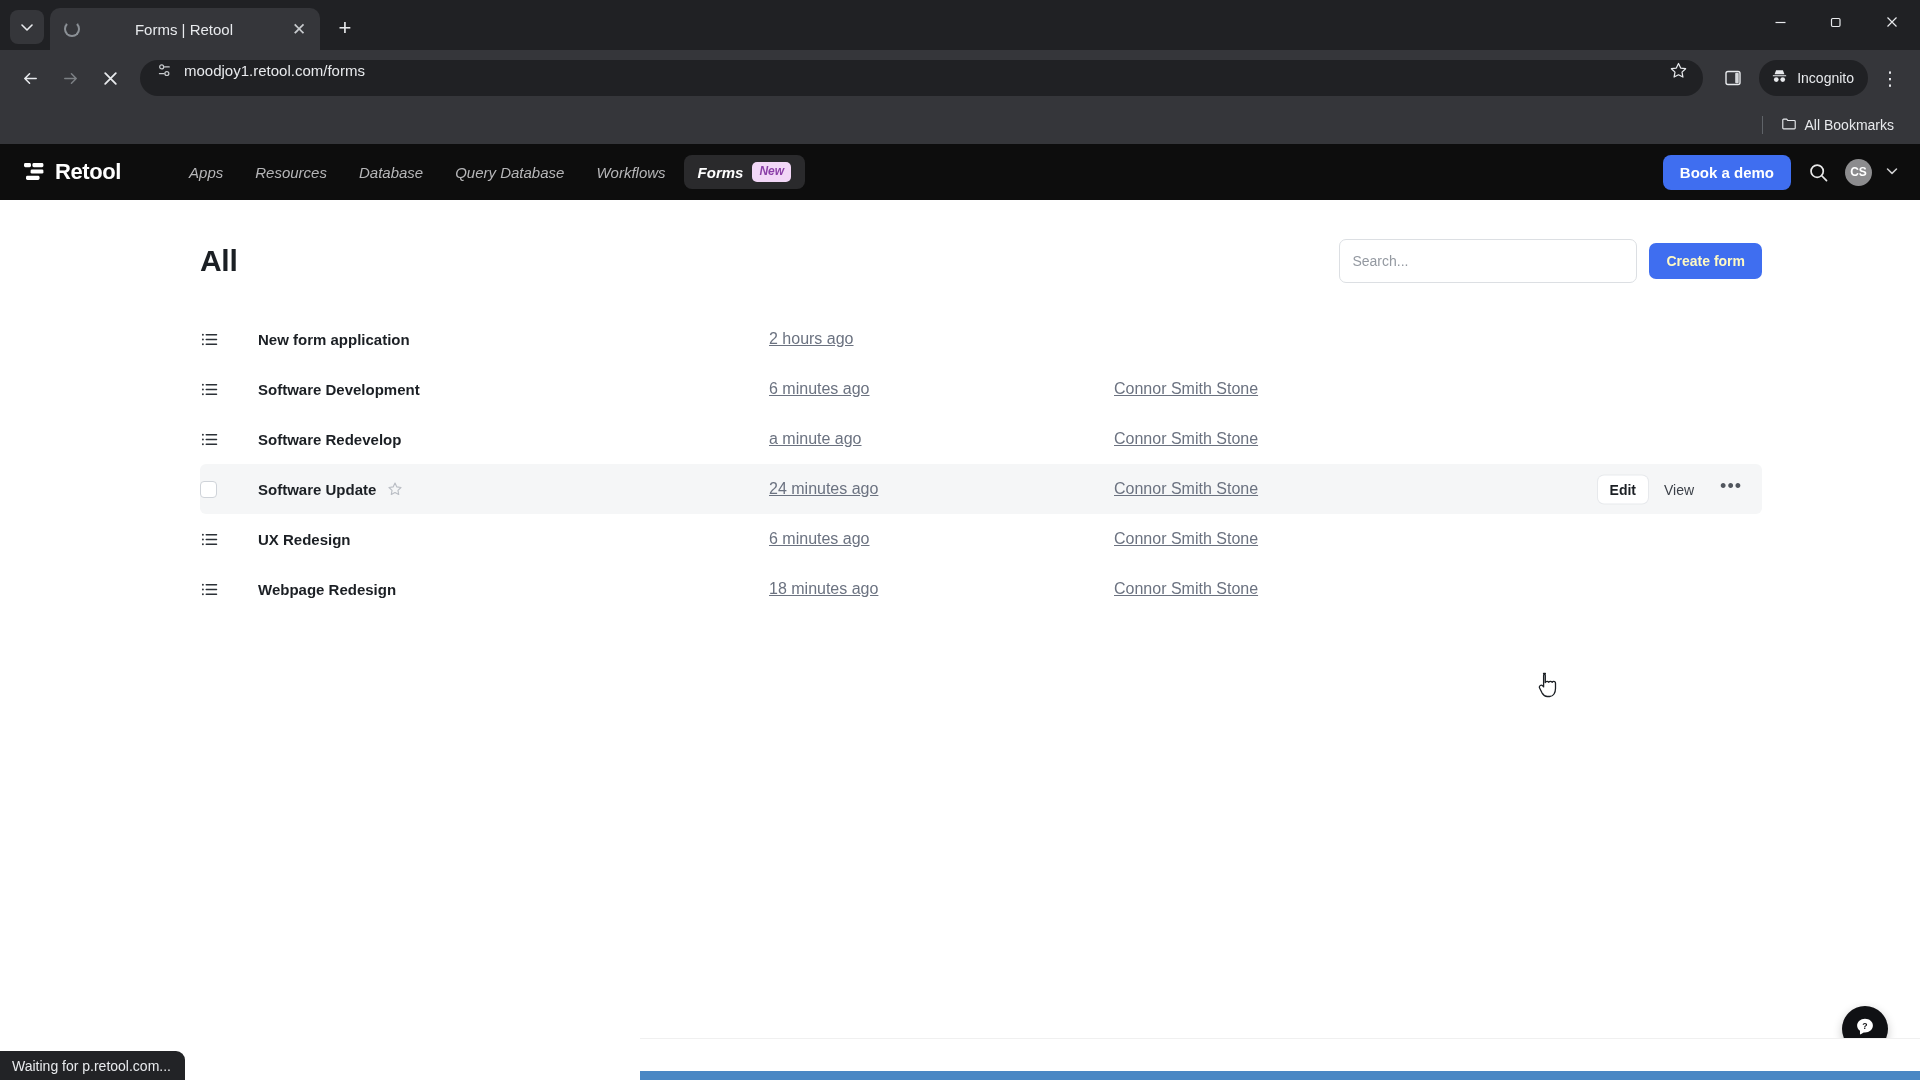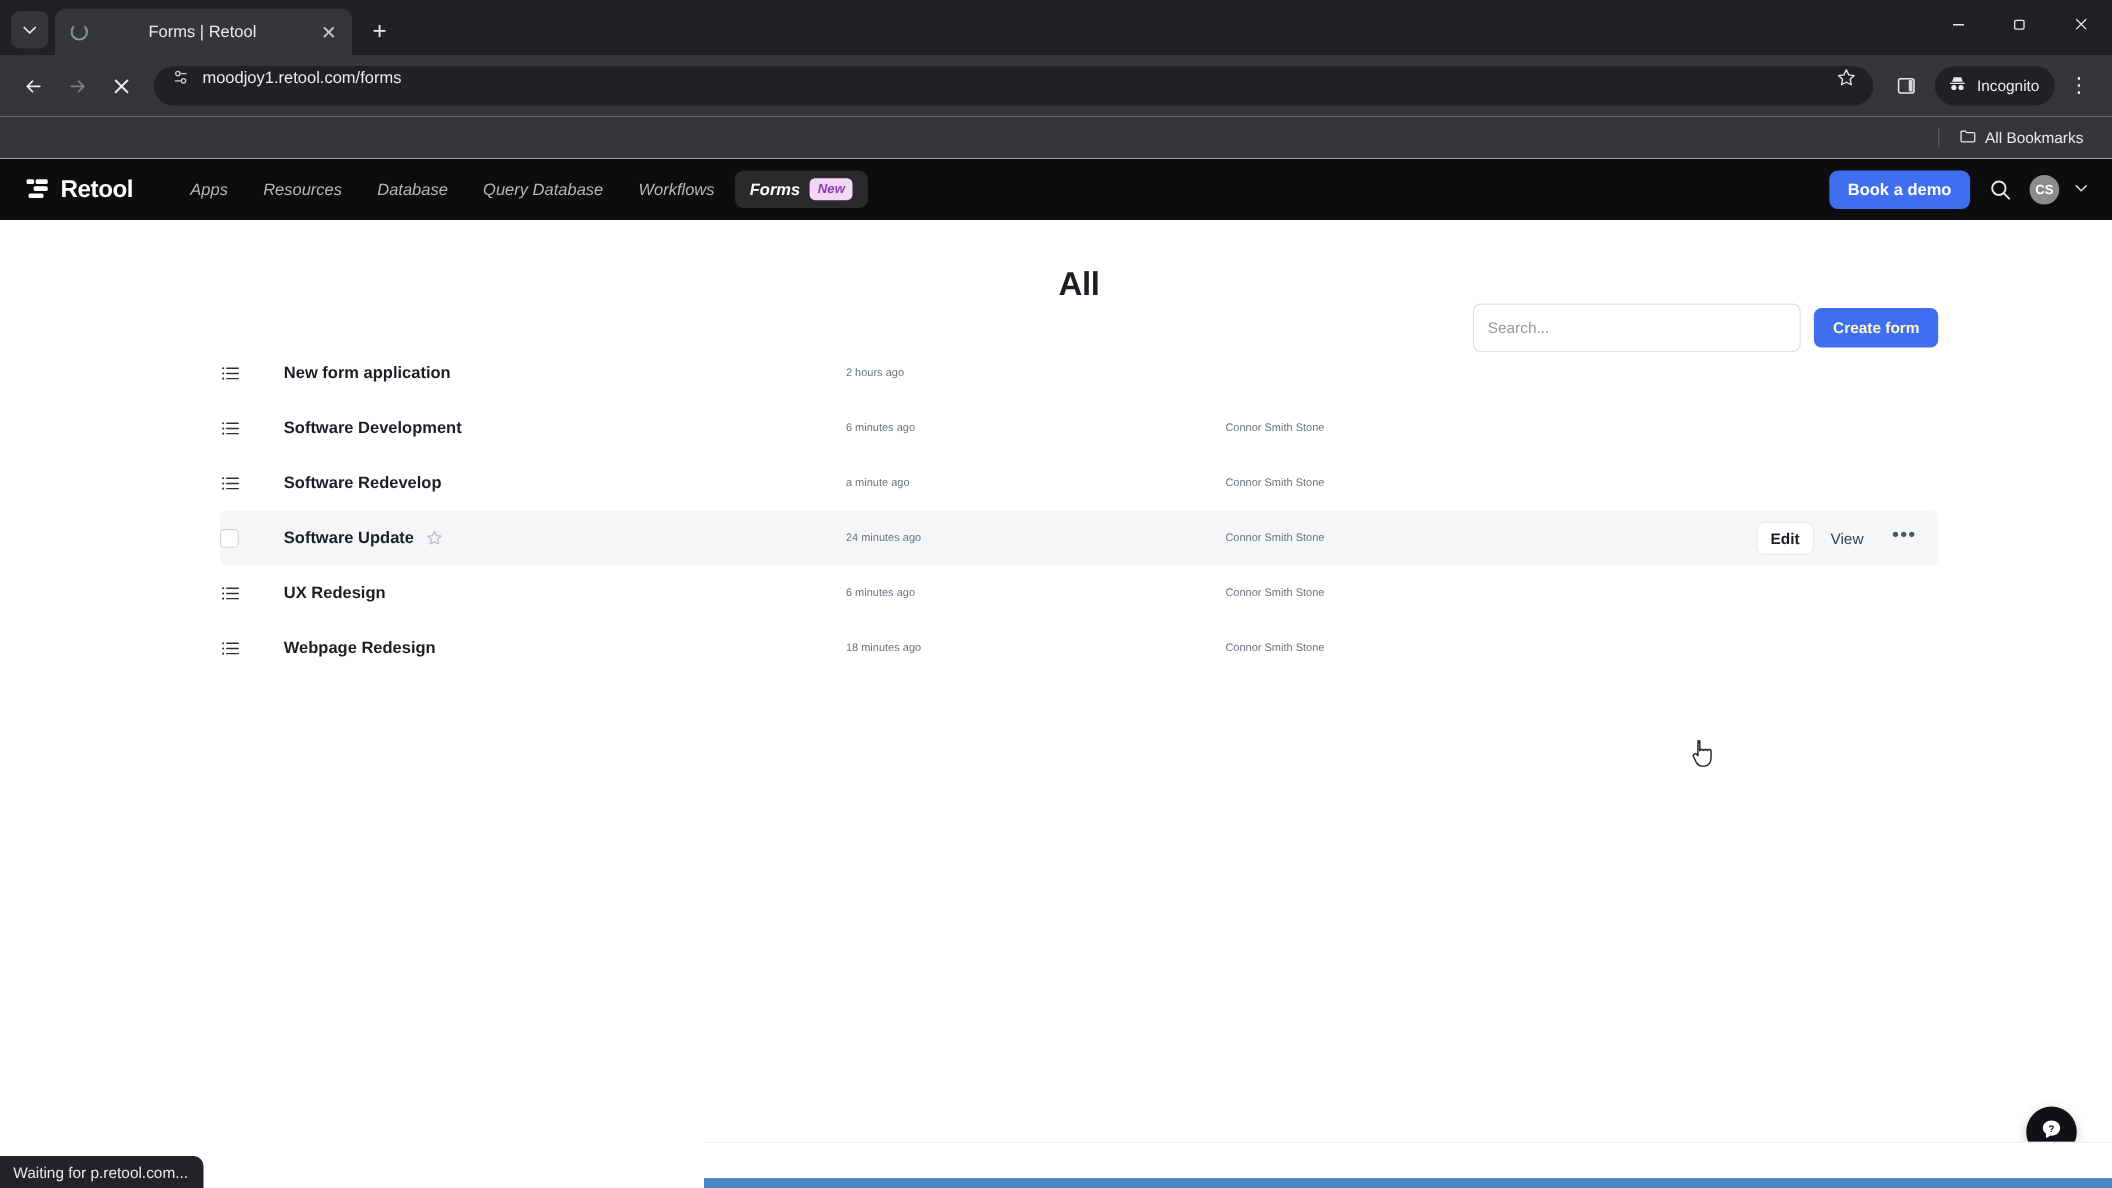--- a/index.html
+++ b/index.html
@@ -87,21 +87,21 @@
     justify-content: flex-end; padding-right: 18px; gap: 10px; flex: 0 0 38px;
   }
   .bm-sep { width: 1px; height: 18px; background: #5f6368; }
   .bm-item { display: flex; align-items: center; gap: 8px; color: #e8eaed; font-size: 14px; padding: 4px 8px; border-radius: 6px; }
 
   
   .page { flex: 1 1 auto; background: #fff; position: relative; overflow: hidden; }
 
   .retool-nav {
     height: 56px; background: #0d0d0d; display: flex; align-items: center;
-    padding: 0 22px 0 24px; gap: 0;
+    padding: 0 22px 0 24px; gap: 16px;
   }
   .logo { display: flex; align-items: center; gap: 9px; margin-right: 38px; }
   .logo-mark { width: 22px; height: 20px; position: relative; flex: 0 0 22px; }
   .logo-text { color: #fff; font-size: 22px; font-weight: 700; letter-spacing: -0.4px; }
   .nav-links { display: flex; align-items: center; gap: 4px; }
   .nav-link {
     color: #b6b6b8; font-size: 15px; padding: 7px 14px; border-radius: 8px; white-space: nowrap; font-style: italic;
   }
   .nav-link.active {
     background: #2a2a2c; color: #fff; font-weight: 600;
@@ -117,21 +117,21 @@
     padding: 9px 17px; border-radius: 8px; border: none; white-space: nowrap;
   }
   .nav-search-icon { width: 26px; height: 26px; color: #e8e8e8; display: flex; align-items: center; justify-content: center; }
   .avatar {
     width: 27px; height: 27px; border-radius: 50%; background: #8c8c8e; color: #fff;
     font-size: 12px; font-weight: 600; display: flex; align-items: center; justify-content: center;
   }
   .avatar-caret { color: #cfcfd1; font-size: 12px; }
 
   .content { padding: 42px 158px 0 200px; }
-  .content-head { display: flex; align-items: center; margin-bottom: 34px; height: 38px; flex-direction: column; }
+  .content-head { display: flex; align-items: center; margin-bottom: 34px; height: 38px; }
   .page-title { font-size: 30px; font-weight: 600; color: #1b1f24; letter-spacing: -0.3px; }
   .head-right { margin-left: auto; display: flex; align-items: center; gap: 12px; }
   .search-box {
     width: 298px; height: 44px; border: 1px solid #dcdfe3; border-radius: 7px;
     background: #fff; padding: 0 12px; font-size: 14px; color: #1b1f24;
     font-family: "Liberation Sans", sans-serif;
   }
   .search-box::placeholder { color: #9499a1; }
   .create-form {
     background: #3f6ef0; color: #fef9c3; font-size: 14px; font-weight: 600;
@@ -153,21 +153,21 @@
   .sort-caret { color: #6b7280; font-size: 11px; }
 
   .row {
     display: flex; align-items: center; height: 50px; position: relative;
     border-radius: 6px;
   }
   .row.hovered { background: #f5f6f7; }
   .row-icon { width: 18px; height: 18px; color: #2b3036; display: flex; align-items: center; justify-content: center; }
   .row-name { font-size: 15px; font-weight: 600; color: #1b1f24; }
   .row-star { color: #b9bdc4; display: flex; align-items: center; }
-  .row-cell { font-size: 10px; color: #6b7280; }
+  .row-cell { font-size: 16px; color: #6b7280; text-decoration: underline; }
   .row-actions {
     position: absolute; right: 10px; top: 50%; transform: translateY(-50%);
     display: flex; align-items: center; gap: 4px;
   }
   .act {
     font-size: 14px; color: #3c4149; padding: 6px 12px; border-radius: 6px;
     background: transparent; border: none; font-family: "Liberation Sans", sans-serif;
   }
   .act.primary { background: #ffffff; color: #1b1f24; font-weight: 600; box-shadow: 0 0 0 1px #e7e9ec; }
   .act.dots { font-size: 18px; letter-spacing: 1px; color: #51565e; padding: 2px 10px 8px; }

